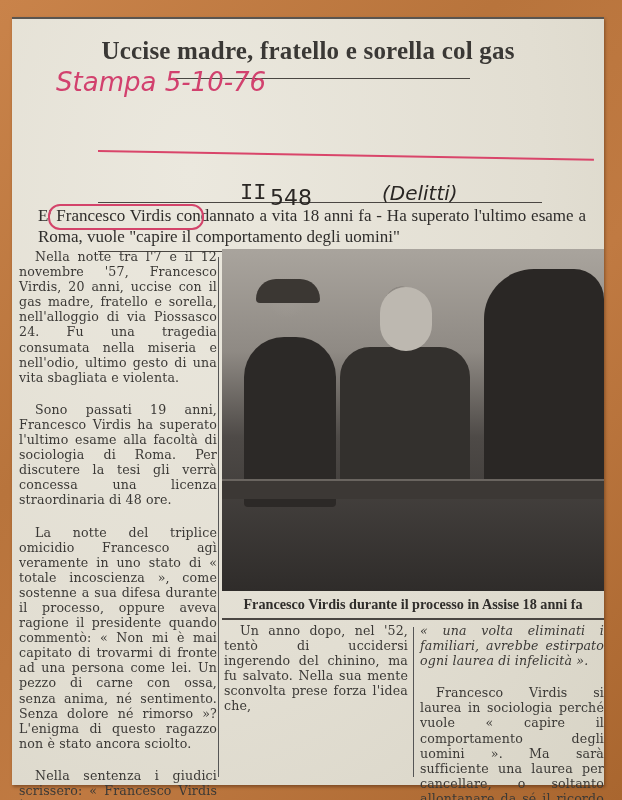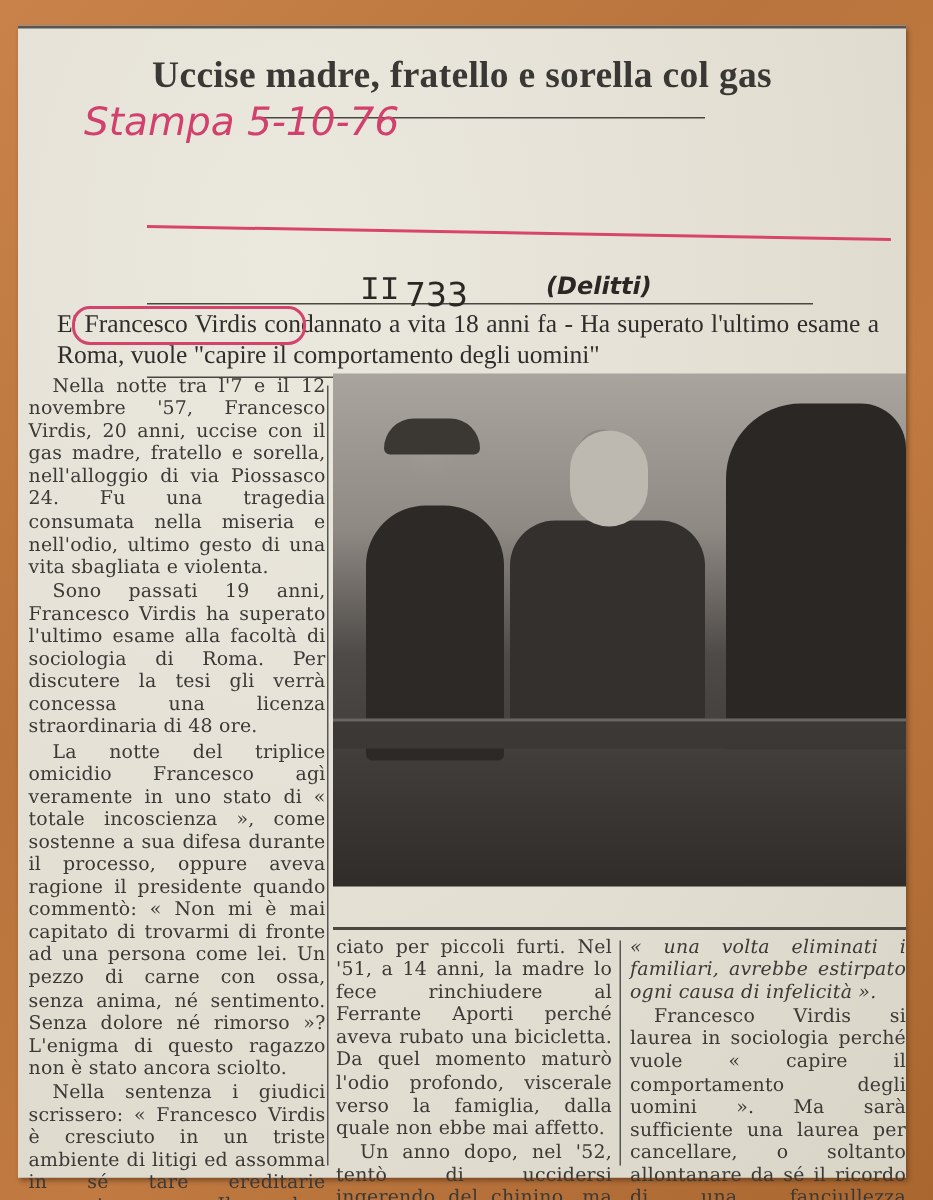--- a/index.html
+++ b/index.html
@@ -31,21 +31,21 @@
   .deck {
     position:absolute; left:26px; width:548px; top:188px;
     font-size:17px; line-height:21px; text-align:justify; color:#2f2d2b;
   }
   .col {
     position:absolute; font-size:12.6px; line-height:15.1px; text-align:justify;
     color:#3b3936; font-family: "DejaVu Serif", "Liberation Serif", serif;
     letter-spacing:0.15px;
   }
   .col p { margin:0; text-indent:16px; }
-  .col p + p { margin-top:1px; }
+  .col p + p { margin-top:17px; }
   .col-left { left:7px; top:232px; width:198px; }
   .col-mid { left:212px; top:606px; width:184px; }
   .col-right { left:408px; top:606px; width:184px; }
   .vdiv { position:absolute; width:1px; background:#555; }
   .photo {
     position:absolute; left:210px; top:232px; width:382px; height:342px;
     background:
       radial-gradient(ellipse 32px 40px at 47% 18%, #b9b4ad 0%, #8d8882 60%, transparent 61%),
       radial-gradient(ellipse 30px 30px at 17% 14%, #9e9993 0%, transparent 70%),
       linear-gradient(180deg, #a9a49d 0%, #8f8a84 30%, #4e4a47 55%, #2f2c2a 100%);
@@ -71,22 +71,22 @@
 
   <div class="kicker">Uccise madre, fratello e sorella col gas</div>
   <div class="rule" style="left:158px; top:61px; width:300px;"></div>
 
   <div class="hand-red" style="left:44px; top:50px;">Stampa 5-10-76</div>
 
   <div class="red-underline" style="left:86px; top:133px; width:496px; transform:rotate(1deg);"></div>
 
   <div class="rule" style="left:86px; top:185px; width:444px;"></div>
   <div class="hand-black" style="left:228px; top:164px; font-family:Liberation Mono, monospace;">II</div>
-  <div class="hand-black" style="left:258px; top:168px;">733</div>
-  <div class="hand-black" style="left:352px; top:164px; font-size:16px; font-style:italic;font-weight:bold;">(Delitti)</div>
+  <div class="hand-black" style="left:258px; top:168px;">548</div>
+  <div class="hand-black" style="left:370px; top:164px; font-size:20px; font-style:italic;">(Delitti)</div>
 
   <div class="deck">E' Francesco Virdis condannato a vita 18 anni fa - Ha superato l'ultimo esame a Roma, vuole "capire il comportamento degli uomini"</div>
   <div class="red-oval" style="left:36px; top:187px; width:152px; height:22px;"></div>
   <div class="rule" style="left:86px; top:234px; width:444px;"></div>
 
   <div class="col col-left">
     <p>Nella notte tra l'7 e il 12 novembre '57, Francesco Virdis, 20 anni, uccise con il gas madre, fratello e sorella, nell'alloggio di via Piossasco 24. Fu una tragedia consumata nella miseria e nell'odio, ultimo gesto di una vita sbagliata e violenta.</p>
     <p>Sono passati 19 anni, Francesco Virdis ha superato l'ultimo esame alla facoltà di sociologia di Roma. Per discutere la tesi gli verrà concessa una licenza straordinaria di 48 ore.</p>
     <p>La notte del triplice omicidio Francesco agì veramente in uno stato di « totale incoscienza », come sostenne a sua difesa durante il processo, oppure aveva ragione il presidente quando commentò: « Non mi è mai capitato di trovarmi di fronte ad una persona come lei. Un pezzo di carne con ossa, senza anima, né sentimento. Senza dolore né rimorso »? L'enigma di questo ragazzo non è stato ancora sciolto.</p>
     <p>Nella sentenza i giudici scrissero: « Francesco Virdis è cresciuto in un triste ambiente di litigi ed assomma in sé tare ereditarie spaventose ». Il padre, Battista, emigrò dalla Sardegna in America e fece fortuna. Per evitare di disperdere il patrimonio sposò, all'età di 61 anni, una nipote (figlia di sua sorella) di 23 anni, Maria Mereu e dall'unione nacquero quattro figli. Battista Virdis collezionò denunce per furti, abigeato ed usura. Morì in carcere nel '43, quando Francesco aveva 6 anni.</p>
@@ -97,24 +97,24 @@
   <div class="tear" style="left:220px; top:420px; height:90px; transform:rotate(6deg);"></div>
 
   <div class="photo">
     <div class="fig" style="left:22px; top:88px; width:92px; height:170px; border-radius:40px 40px 4px 4px;"></div>
     <div class="fig" style="left:34px; top:30px; width:64px; height:24px; border-radius:30px 30px 6px 6px; background:#3b3733;"></div>
     <div class="fig" style="left:118px; top:98px; width:130px; height:140px; border-radius:30px 30px 0 0; background:#33302d;"></div>
     <div class="fig" style="left:158px; top:38px; width:52px; height:64px; border-radius:26px; background:#bdb8b0;"></div>
     <div class="fig" style="left:262px; top:20px; width:120px; height:230px; border-radius:50px 30px 0 0; background:#2a2725;"></div>
     <div class="rail"></div>
   </div>
+  <div class="caption">Francesco Virdis durante il processo in Assise 18 anni fa</div>
   <div class="rule" style="left:210px; top:601px; width:382px; height:2px;"></div>
 
   <div class="col col-mid">
-    <p style="text-indent:0">ciato per piccoli furti. Nel '51, a 14 anni, la madre lo fece rinchiudere al Ferrante Aporti perché aveva rubato una bicicletta. Da quel momento maturò l'odio profondo, viscerale verso la famiglia, dalla quale non ebbe mai affetto.</p>
     <p>Un anno dopo, nel '52, tentò di uccidersi ingerendo del chinino, ma fu salvato. Nella sua mente sconvolta prese forza l'idea che,</p>
   </div>
   <div class="vdiv" style="left:401px; top:610px; height:150px;"></div>
   <div class="col col-right">
-    <p style="text-indent:0; font-style:italic">« una volta eliminati i familiari, avrebbe estirpato ogni causa di infelicità ».</p>
+    <p style="text-indent:0; font-style:italic">« una volta eliminati i familiari, avrebbe estirpato ogni laurea di infelicità ».</p>
     <p>Francesco Virdis si laurea in sociologia perché vuole « capire il comportamento degli uomini ». Ma sarà sufficiente una laurea per cancellare, o soltanto allontanare da sé il ricordo di una fanciullezza miserabile, di una giovinezza tragica, e di un delitto spaventoso?</p>
   </div>
 </div>
 
 </body></html>

